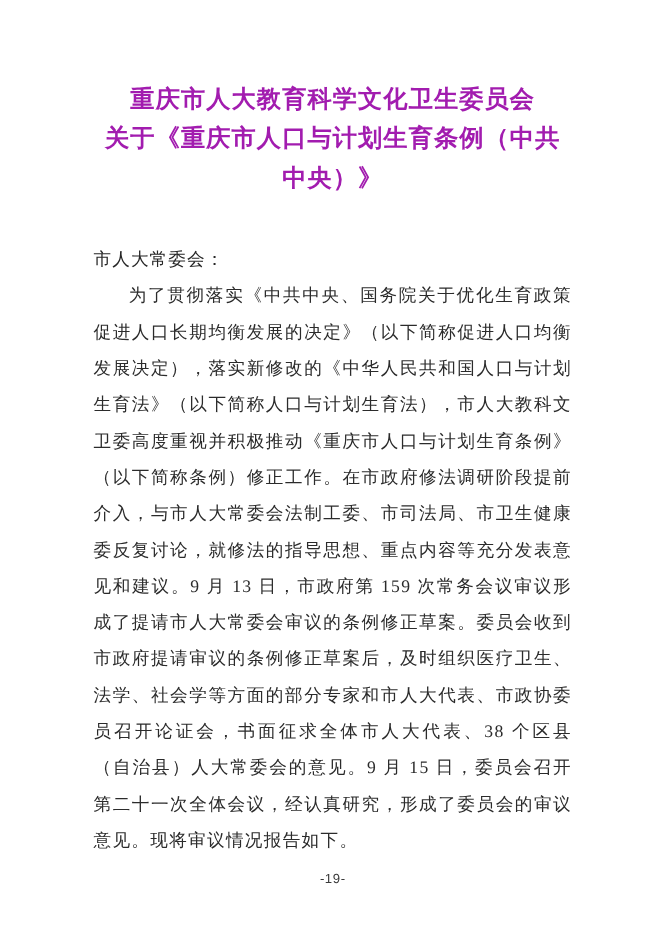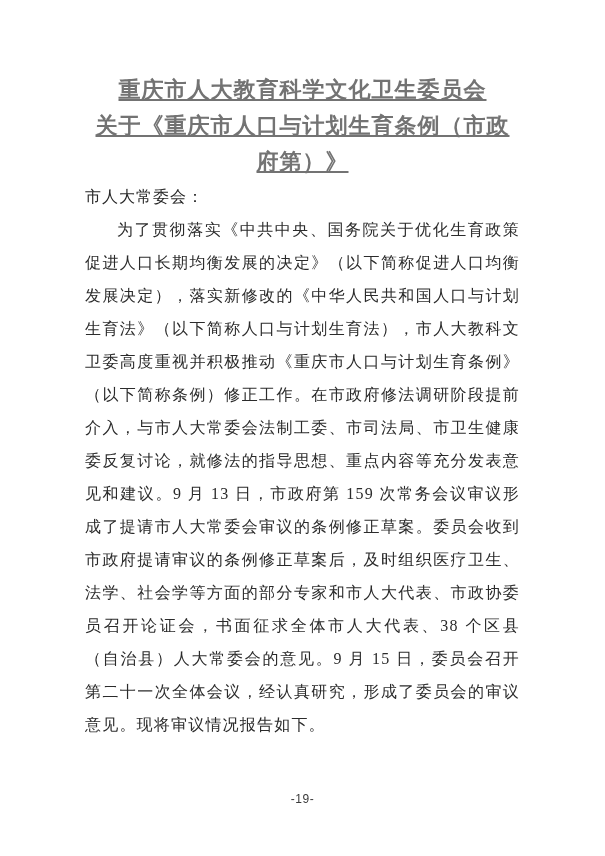--- a/index.html
+++ b/index.html
@@ -18,34 +18,34 @@
     font-family: "Liberation Serif", "DejaVu Serif", serif;
     color: #262626;
   }
   .doc-title {
     padding-top: 72px;
     text-align: center;
     font-size: 22px;
     font-weight: bold;
     line-height: 36px;
     letter-spacing: 1px;
-    color: #737373;
-    text-decoration: underline;
+    color: #a21caf;
   }
   .title-line {
     display: block;
   }
   .meeting-note {
     margin-top: 36px;
     text-align: center;
     font-size: 14px;
     letter-spacing: 0.5px;
     color: #2b2b2b;
   }
   .salutation {
+    margin-top: 40px;
     font-size: 16px;
     line-height: 33px;
     letter-spacing: 1px;
     text-align: left;
   }
   .body-paragraph {
     margin: 0;
     font-size: 16px;
     line-height: 33px;
     letter-spacing: 1.2px;
@@ -65,21 +65,21 @@
     font-family: "Liberation Sans", "DejaVu Sans", sans-serif;
   }
 </style>
 </head>
 <body>
 
 <div class="page">
 
   <div class="doc-title">
     <span class="title-line">重庆市人大教育科学文化卫生委员会</span>
-    <span class="title-line">关于《重庆市人口与计划生育条例（市政府第）》</span>
+    <span class="title-line">关于《重庆市人口与计划生育条例（中共中央）》</span>
   </div>
 
 
   <div class="salutation">市人大常委会：</div>
 
   <p class="body-paragraph">为了贯彻落实《中共中央、国务院关于优化生育政策促进人口长期均衡发展的决定》（以下简称促进人口均衡发展决定），落实新修改的《中华人民共和国人口与计划生育法》（以下简称人口与计划生育法），市人大教科文卫委高度重视并积极推动《重庆市人口与计划生育条例》（以下简称条例）修正工作。在市政府修法调研阶段提前介入，与市人大常委会法制工委、市司法局、市卫生健康委反复讨论，就修法的指导思想、重点内容等充分发表意见和建议。9 月 13 日，市政府第 159 次常务会议审议形成了提请市人大常委会审议的条例修正草案。委员会收到市政府提请审议的条例修正草案后，及时组织医疗卫生、法学、社会学等方面的部分专家和市人大代表、市政协委员召开论证会，书面征求全体市人大代表、38 个区县（自治县）人大常委会的意见。9 月 15 日，委员会召开第二十一次全体会议，经认真研究，形成了委员会的审议意见。现将审议情况报告如下。</p>
 
   <div class="page-number">-19-</div>
 
 </div>

